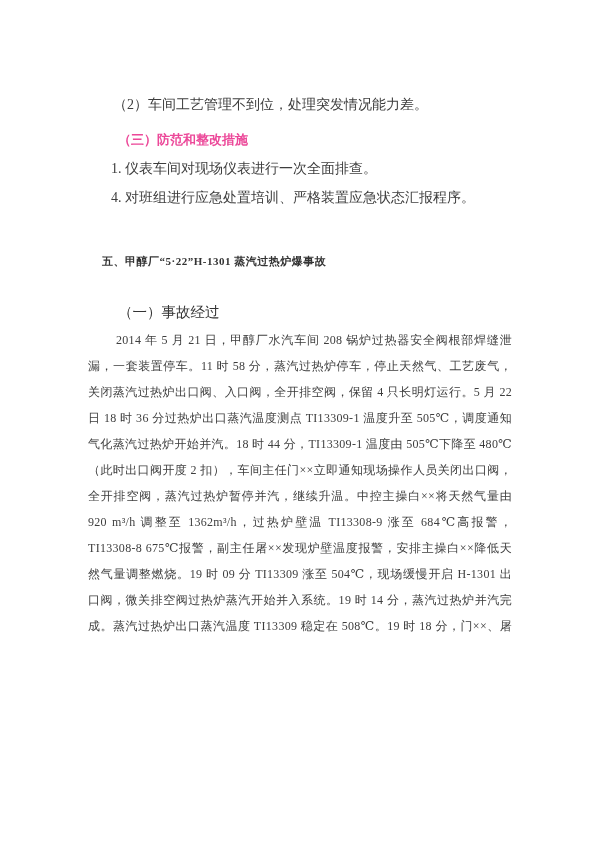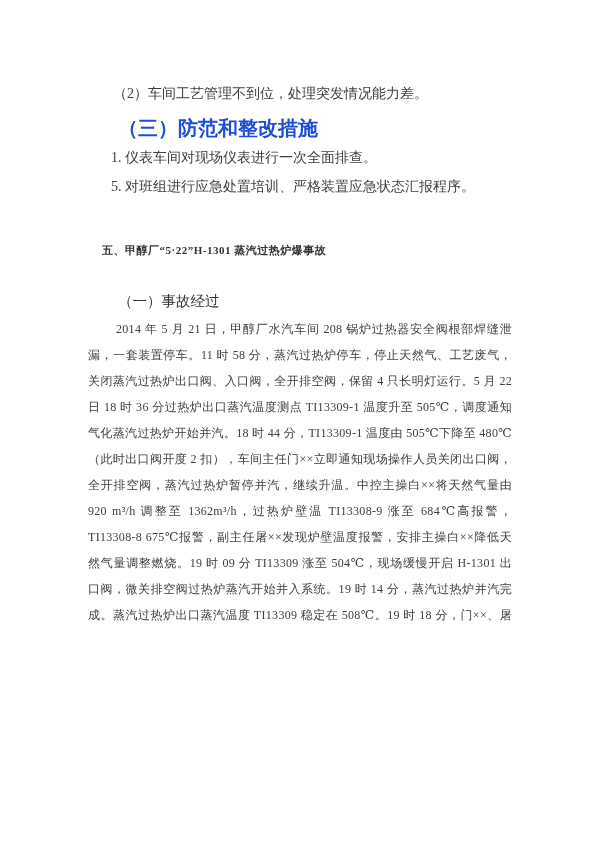--- a/index.html
+++ b/index.html
@@ -1,21 +1,21 @@
 <!DOCTYPE html>
 <html><head>
 <meta charset="utf-8">
 <style>
   * { margin: 0; padding: 0; box-sizing: border-box; }
   html, body { background: #ffffff; }
   .page {
     position: relative;
     width: 600px;
     height: 620px;
-    margin: 5px auto;
+    margin: 16px auto;
     background: #ffffff;
     overflow: hidden;
     font-family: "Liberation Serif", "DejaVu Serif", serif;
     color: #3d3d3d;
   }
   .content {
     position: absolute;
     left: 88px;
     right: 88px;
     top: 74px;
@@ -24,24 +24,24 @@
     font-size: 14px;
     line-height: 29px;
     text-align: justify;
     text-align-last: left;
   }
   .cause-item {
     text-indent: 25px;
   }
   .measures-heading {
     font-weight: bold;
-    color: #1d4ed8;
+    color: #ec4899;
     text-indent: 30px;
     margin-top: 6px;
-    font-size: 20px;
+    font-size: 13px;
   }
   .measure-item {
     text-indent: 23px;
   }
   .section-title {
     font-weight: bold;
     color: #333333;
     font-size: 11px;
     line-height: 29px;
     text-indent: 14px;
@@ -92,21 +92,21 @@
 
 <div class="page">
   <div class="content">
 
     <p class="para cause-item">（2）车间工艺管理不到位，处理突发情况能力差。</p>
 
     <p class="para measures-heading">（三）防范和整改措施</p>
 
     <p class="para measure-item">1. 仪表车间对现场仪表进行一次全面排查。</p>
 
-    <p class="para measure-item">5. 对班组进行应急处置培训、严格装置应急状态汇报程序。</p>
+    <p class="para measure-item">4. 对班组进行应急处置培训、严格装置应急状态汇报程序。</p>
 
     <p class="section-title">五、甲醇厂“5·22”H-1301 蒸汽过热炉爆事故</p>
 
     <p class="subsection-title">（一）事故经过</p>
 
     <p class="para body-para">2014 年 5 月 21 日，甲醇厂水汽车间 208 锅炉过热器安全阀根部焊缝泄漏，一套装置停车。11 时 58 分，蒸汽过热炉停车，停止天然气、工艺废气，关闭蒸汽过热炉出口阀、入口阀，全开排空阀，保留 4 只长明灯运行。5 月 22 日 18 时 36 分过热炉出口蒸汽温度测点 TI13309-1 温度升至 505℃，调度通知气化蒸汽过热炉开始并汽。18 时 44 分，TI13309-1 温度由 505℃下降至 480℃（此时出口阀开度 2 扣），车间主任门××立即通知现场操作人员关闭出口阀，全开排空阀，蒸汽过热炉暂停并汽，继续升温。中控主操白××将天然气量由 920 m³/h 调整至 1362m³/h，过热炉壁温 TI13308-9 涨至 684℃高报警，TI13308-8 675℃报警，副主任屠××发现炉壁温度报警，安排主操白××降低天然气量调整燃烧。19 时 09 分 TI13309 涨至 504℃，现场缓慢开启 H-1301 出口阀，微关排空阀过热炉蒸汽开始并入系统。19 时 14 分，蒸汽过热炉并汽完成。蒸汽过热炉出口蒸汽温度 TI13309 稳定在 508℃。19 时 18 分，门××、屠××离开控制室。19 时 20 分，白××继续调整燃烧，TI13308-8、TI13308-9 温度达到 700℃（设</p>
 
   </div>
 
   <div class="page-number">12</div>

